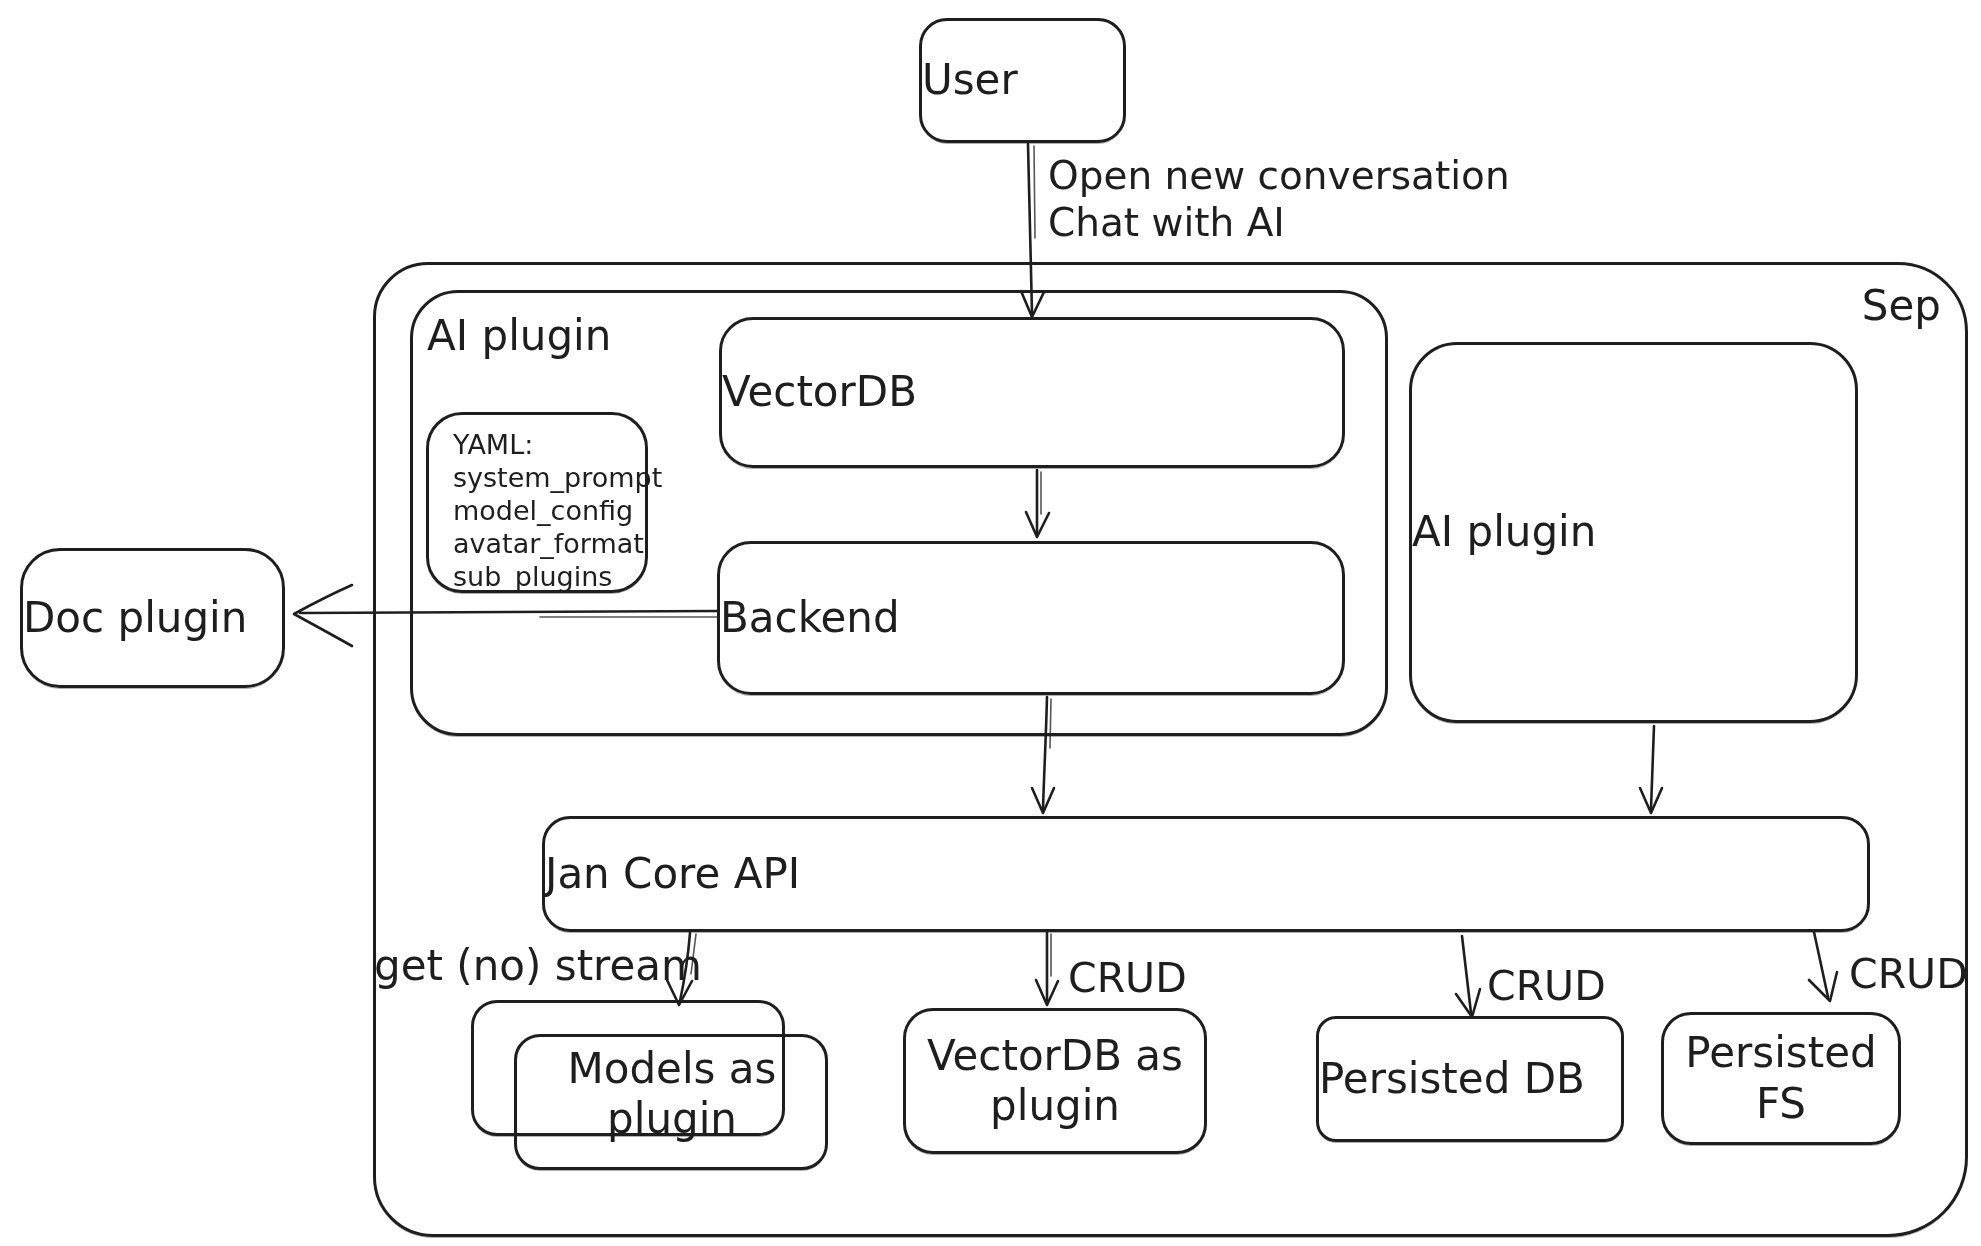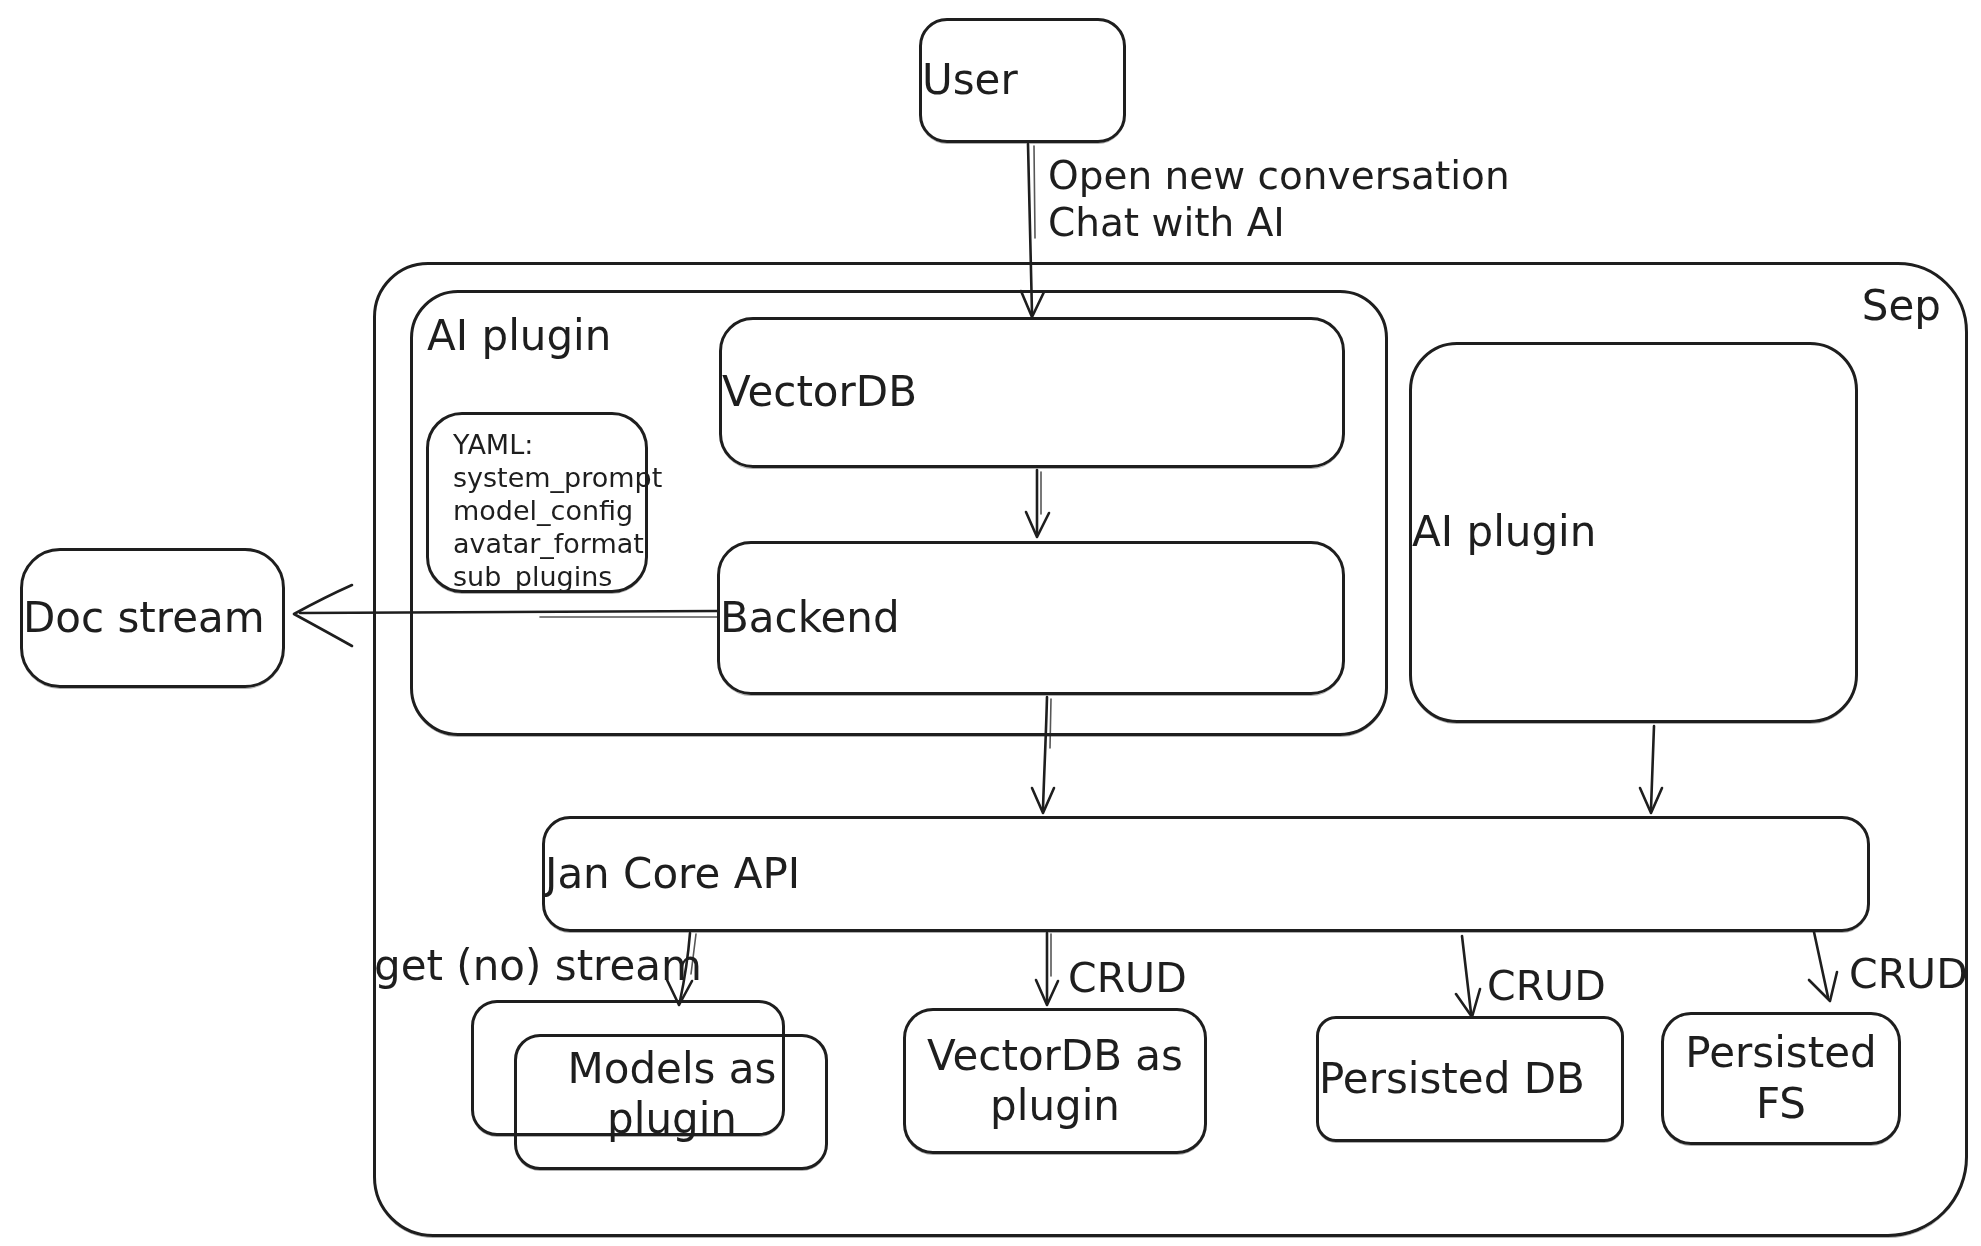--- a/index.html
+++ b/index.html
@@ -111,21 +111,21 @@
       <div>avatar_format</div>
       <div>sub_plugins</div>
     </div>
   </div>
 
   <div class="box" style="left:717px;top:541px;width:628px;height:154px;border-radius:34px;">
     <span class="node-label">Backend</span>
   </div>
 
   <div class="box" style="left:20px;top:548px;width:265px;height:140px;border-radius:40px;">
-    <span class="node-label">Doc stream</span>
+    <span class="node-label">Doc plugin</span>
   </div>
 
   <div class="box" style="left:1409px;top:342px;width:449px;height:381px;border-radius:48px;">
     <span class="node-label">AI plugin</span>
   </div>
 
   <div class="box" style="left:542px;top:816px;width:1328px;height:116px;border-radius:28px;">
     <span class="node-label">Jan Core API</span>
   </div>
 

